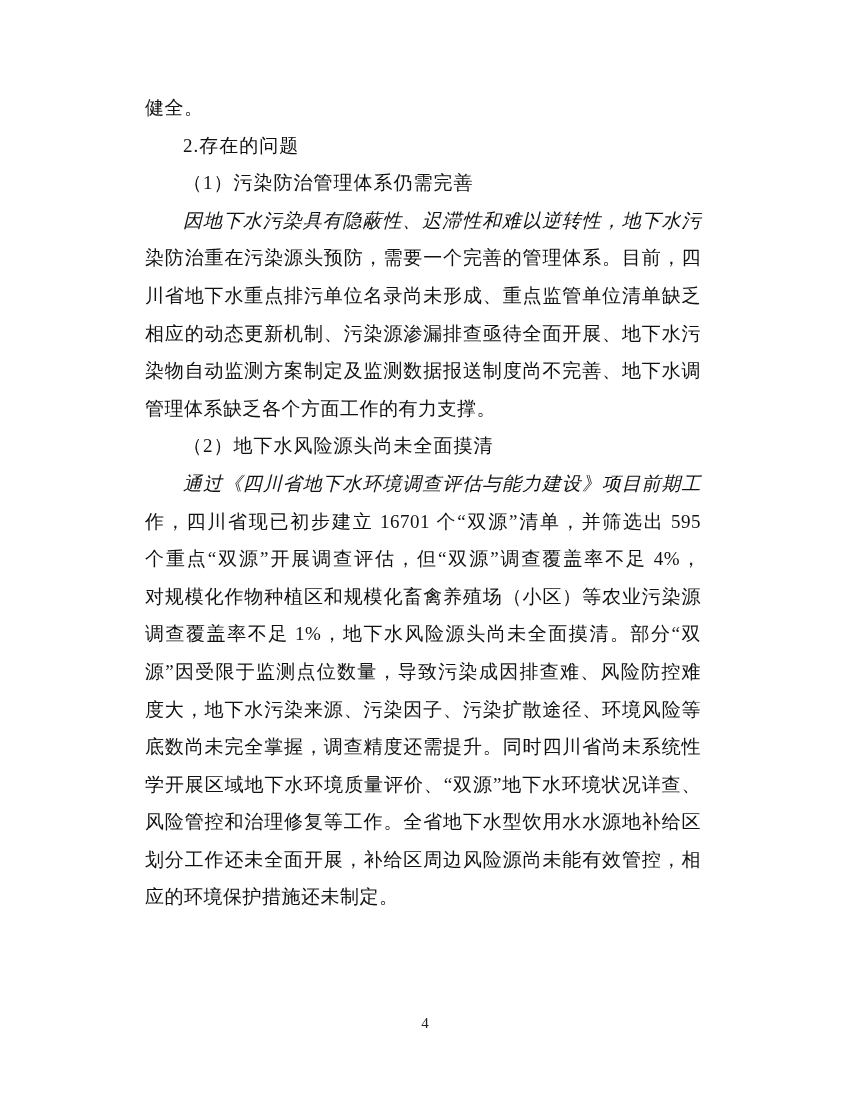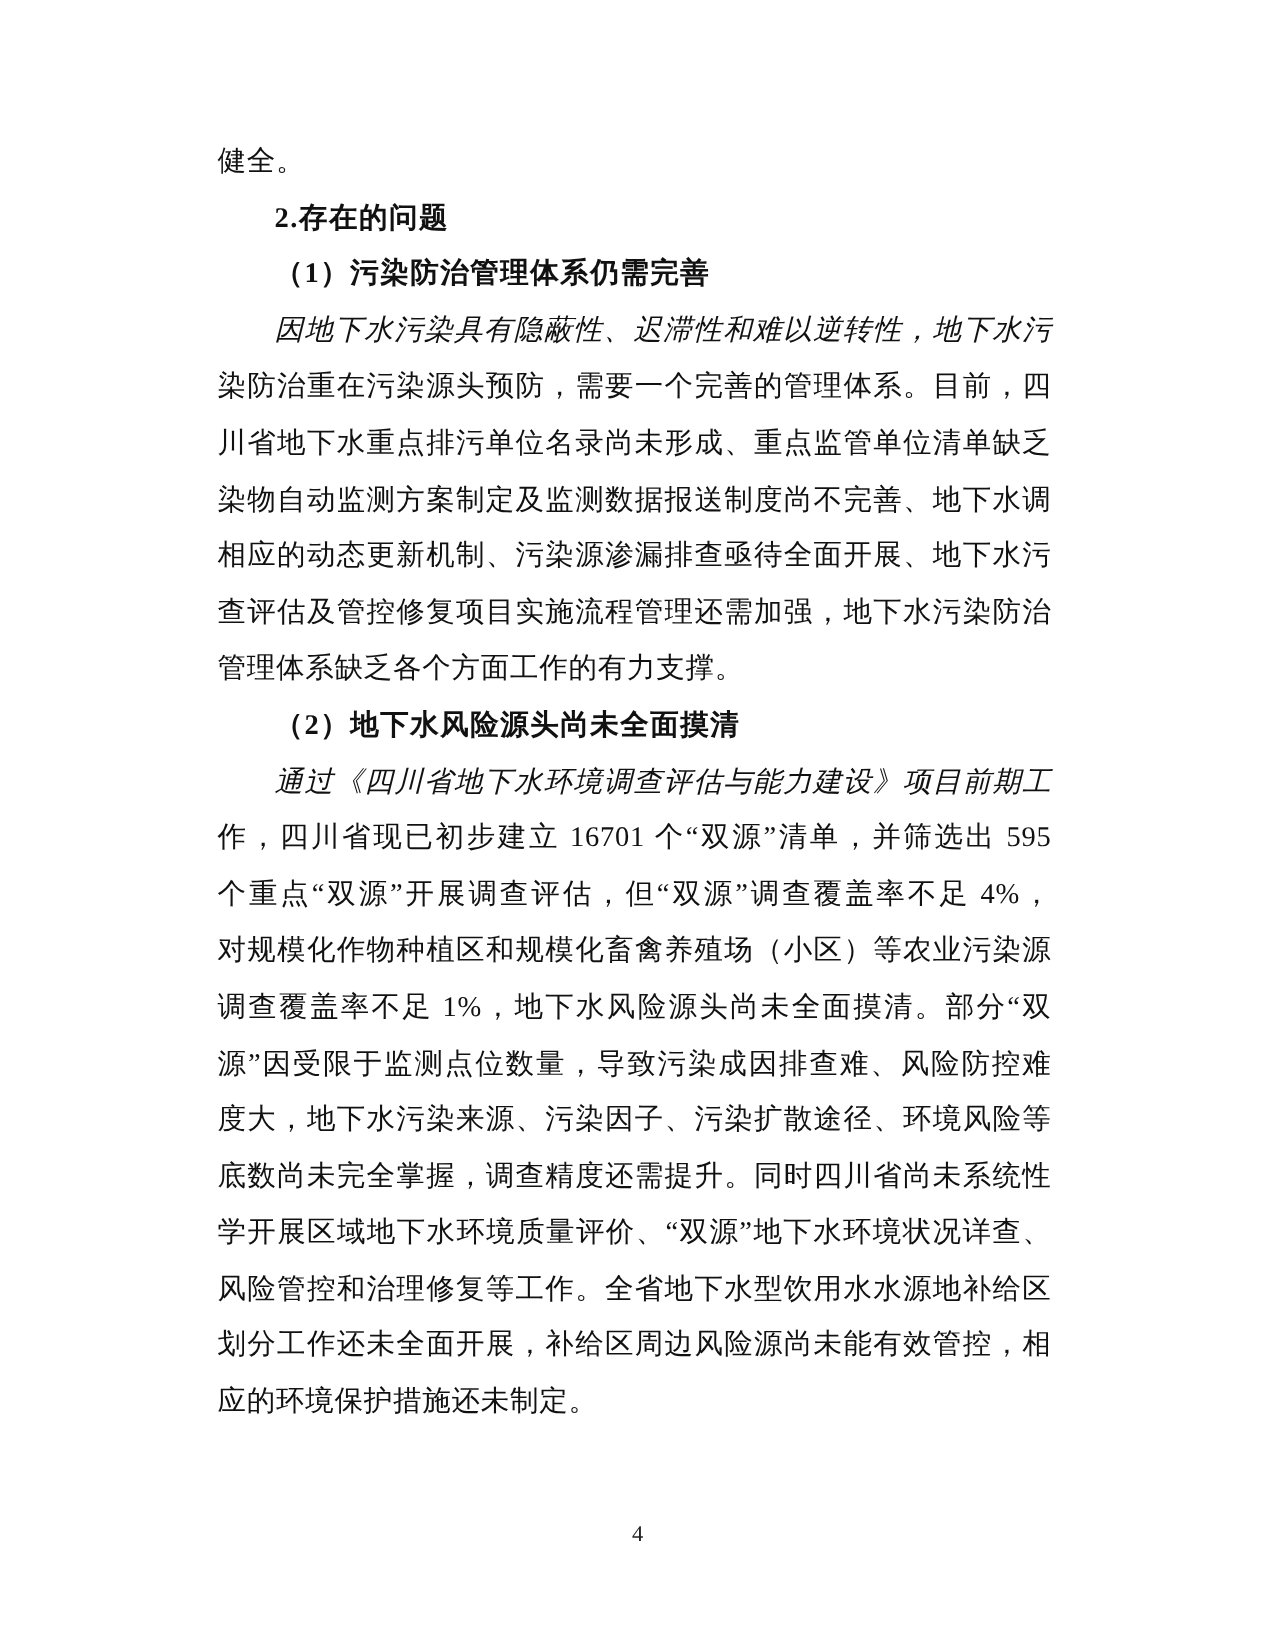--- a/index.html
+++ b/index.html
@@ -34,21 +34,21 @@
     overflow: visible;
   }
   .line.first-line {
     text-indent: 2em;
     font-style: italic;
   }
   .line.last-line {
     text-align-last: left;
   }
   .line.heading {
-    font-weight: bold;
+    font-weight: normal;
     text-align-last: left;
     text-indent: 2em;
     letter-spacing: 1px;
   }
   .footer {
     position: absolute;
     left: 0;
     top: 1012px;
     width: 850px;
     text-align: center;
@@ -64,23 +64,22 @@
 <body>
 
 <div class="page">
   <div class="doc-body">
       <div class="line last-line">健全。</div>
       <div class="line heading">2.存在的问题</div>
       <div class="line heading">（1）污染防治管理体系仍需完善</div>
       <div class="line first-line">因地下水污染具有隐蔽性、迟滞性和难以逆转性，地下水污</div>
       <div class="line">染防治重在污染源头预防，需要一个完善的管理体系。目前，四</div>
       <div class="line">川省地下水重点排污单位名录尚未形成、重点监管单位清单缺乏</div>
+      <div class="line">相应的动态更新机制、污染源渗漏排查亟待全面开展、地下水污</div>
       <div class="line">染物自动监测方案制定及监测数据报送制度尚不完善、地下水调</div>
-      <div class="line">相应的动态更新机制、污染源渗漏排查亟待全面开展、地下水污</div>
-      <div class="line">查评估及管控修复项目实施流程管理还需加强，地下水污染防治</div>
       <div class="line last-line">管理体系缺乏各个方面工作的有力支撑。</div>
       <div class="line heading">（2）地下水风险源头尚未全面摸清</div>
       <div class="line first-line">通过《四川省地下水环境调查评估与能力建设》项目前期工</div>
       <div class="line">作，四川省现已初步建立 16701 个“双源”清单，并筛选出 595</div>
       <div class="line">个重点“双源”开展调查评估，但“双源”调查覆盖率不足 4%，</div>
       <div class="line">对规模化作物种植区和规模化畜禽养殖场（小区）等农业污染源</div>
       <div class="line">调查覆盖率不足 1%，地下水风险源头尚未全面摸清。部分“双</div>
       <div class="line">源”因受限于监测点位数量，导致污染成因排查难、风险防控难</div>
       <div class="line">度大，地下水污染来源、污染因子、污染扩散途径、环境风险等</div>
       <div class="line">底数尚未完全掌握，调查精度还需提升。同时四川省尚未系统性</div>

